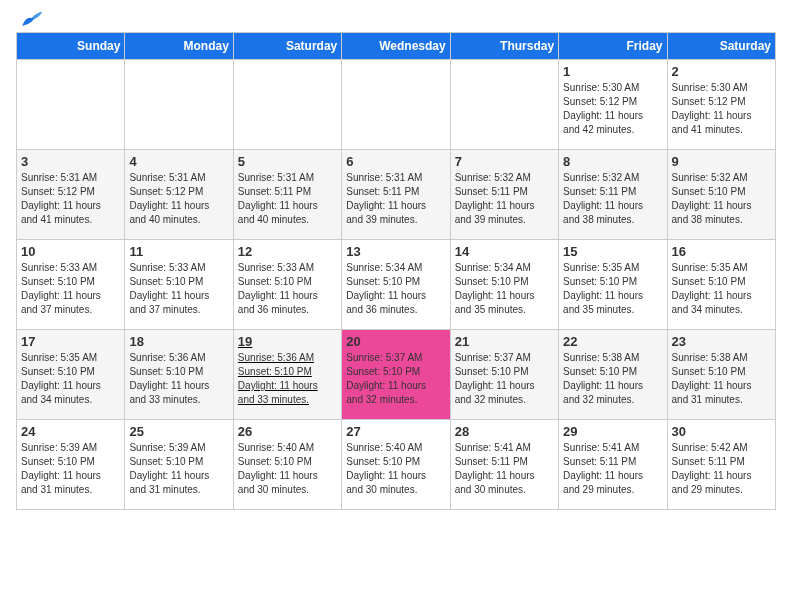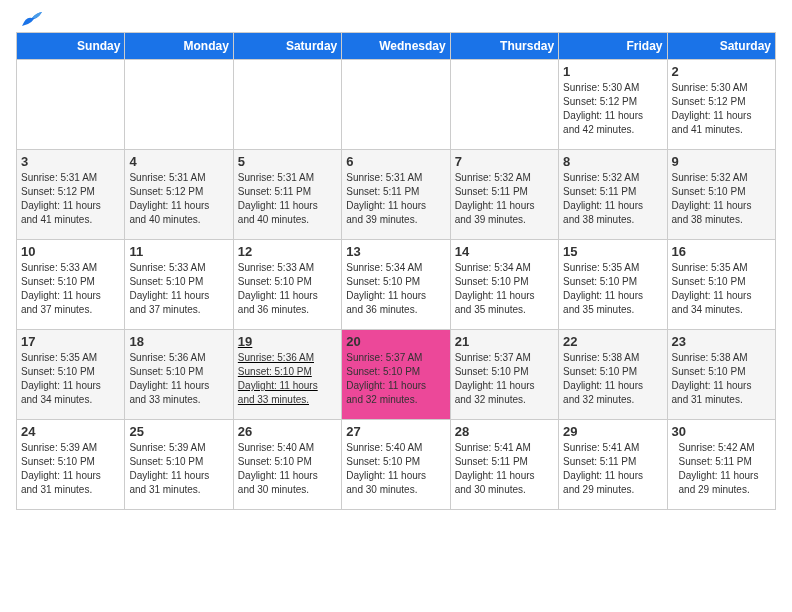--- a/index.html
+++ b/index.html
@@ -318,20 +318,20 @@
         </td>
         <td>
           <div class="day-number">29</div>
           <div class="day-info" style="white-space: pre-line;">Sunrise: 5:41 AM
 Sunset: 5:11 PM
 Daylight: 11 hours
 and 29 minutes.</div>
         </td>
         <td>
           <div class="day-number">30</div>
-          <div class="day-info" style="white-space: pre-line; margin-left: 7px;">Sunrise: 5:42 AM
+          <div class="day-info" style="white-space: pre-line;">Sunrise: 5:42 AM
 Sunset: 5:11 PM
 Daylight: 11 hours
 and 29 minutes.</div>
         </td>
       </tr>
     </tbody>
 </table>
 
 </body></html>

